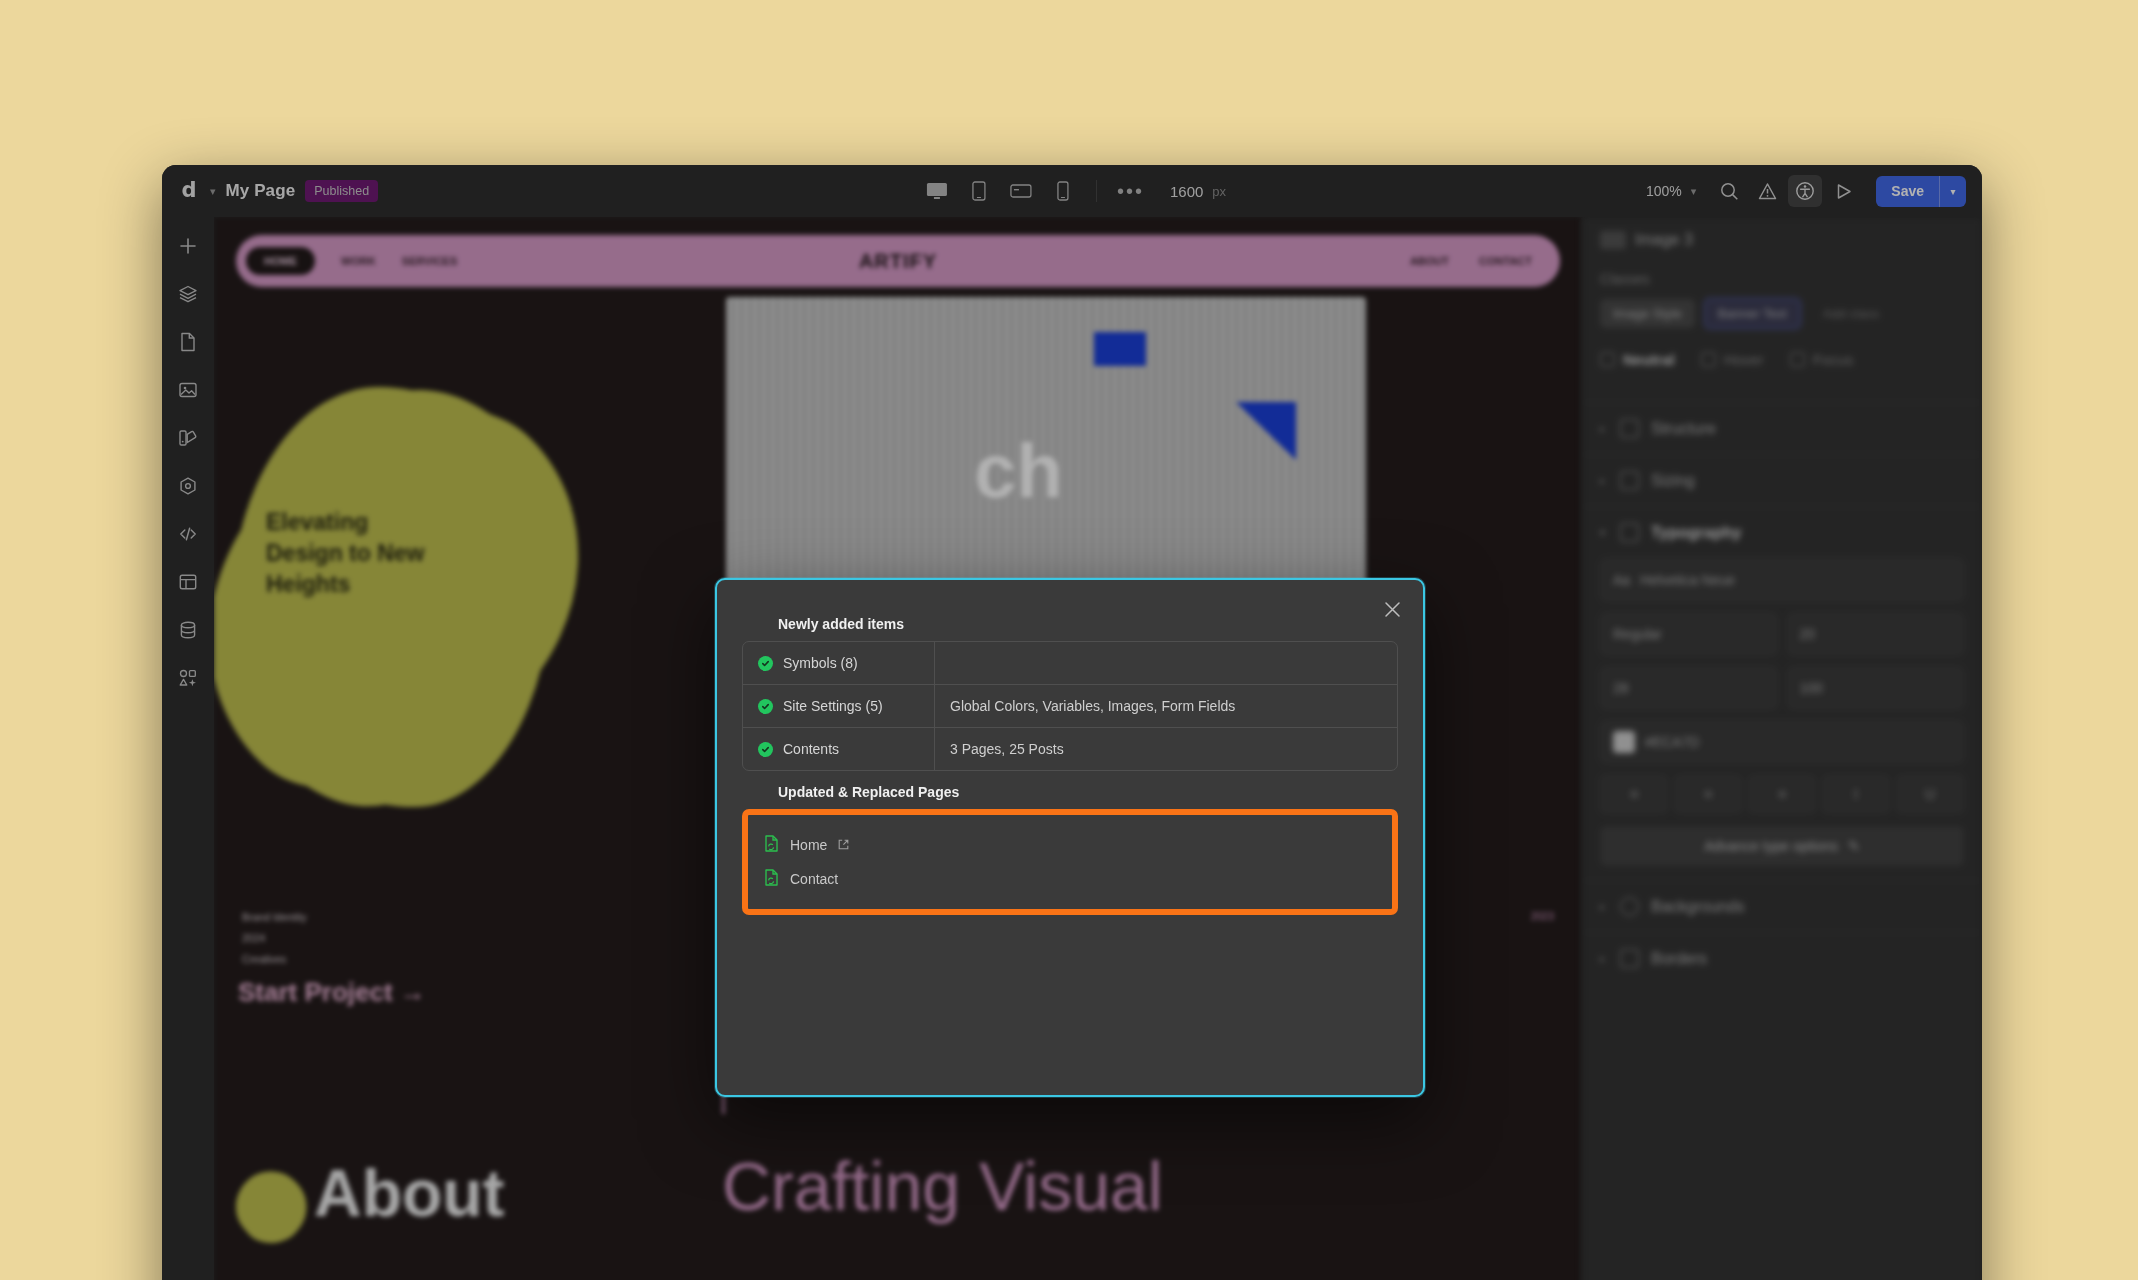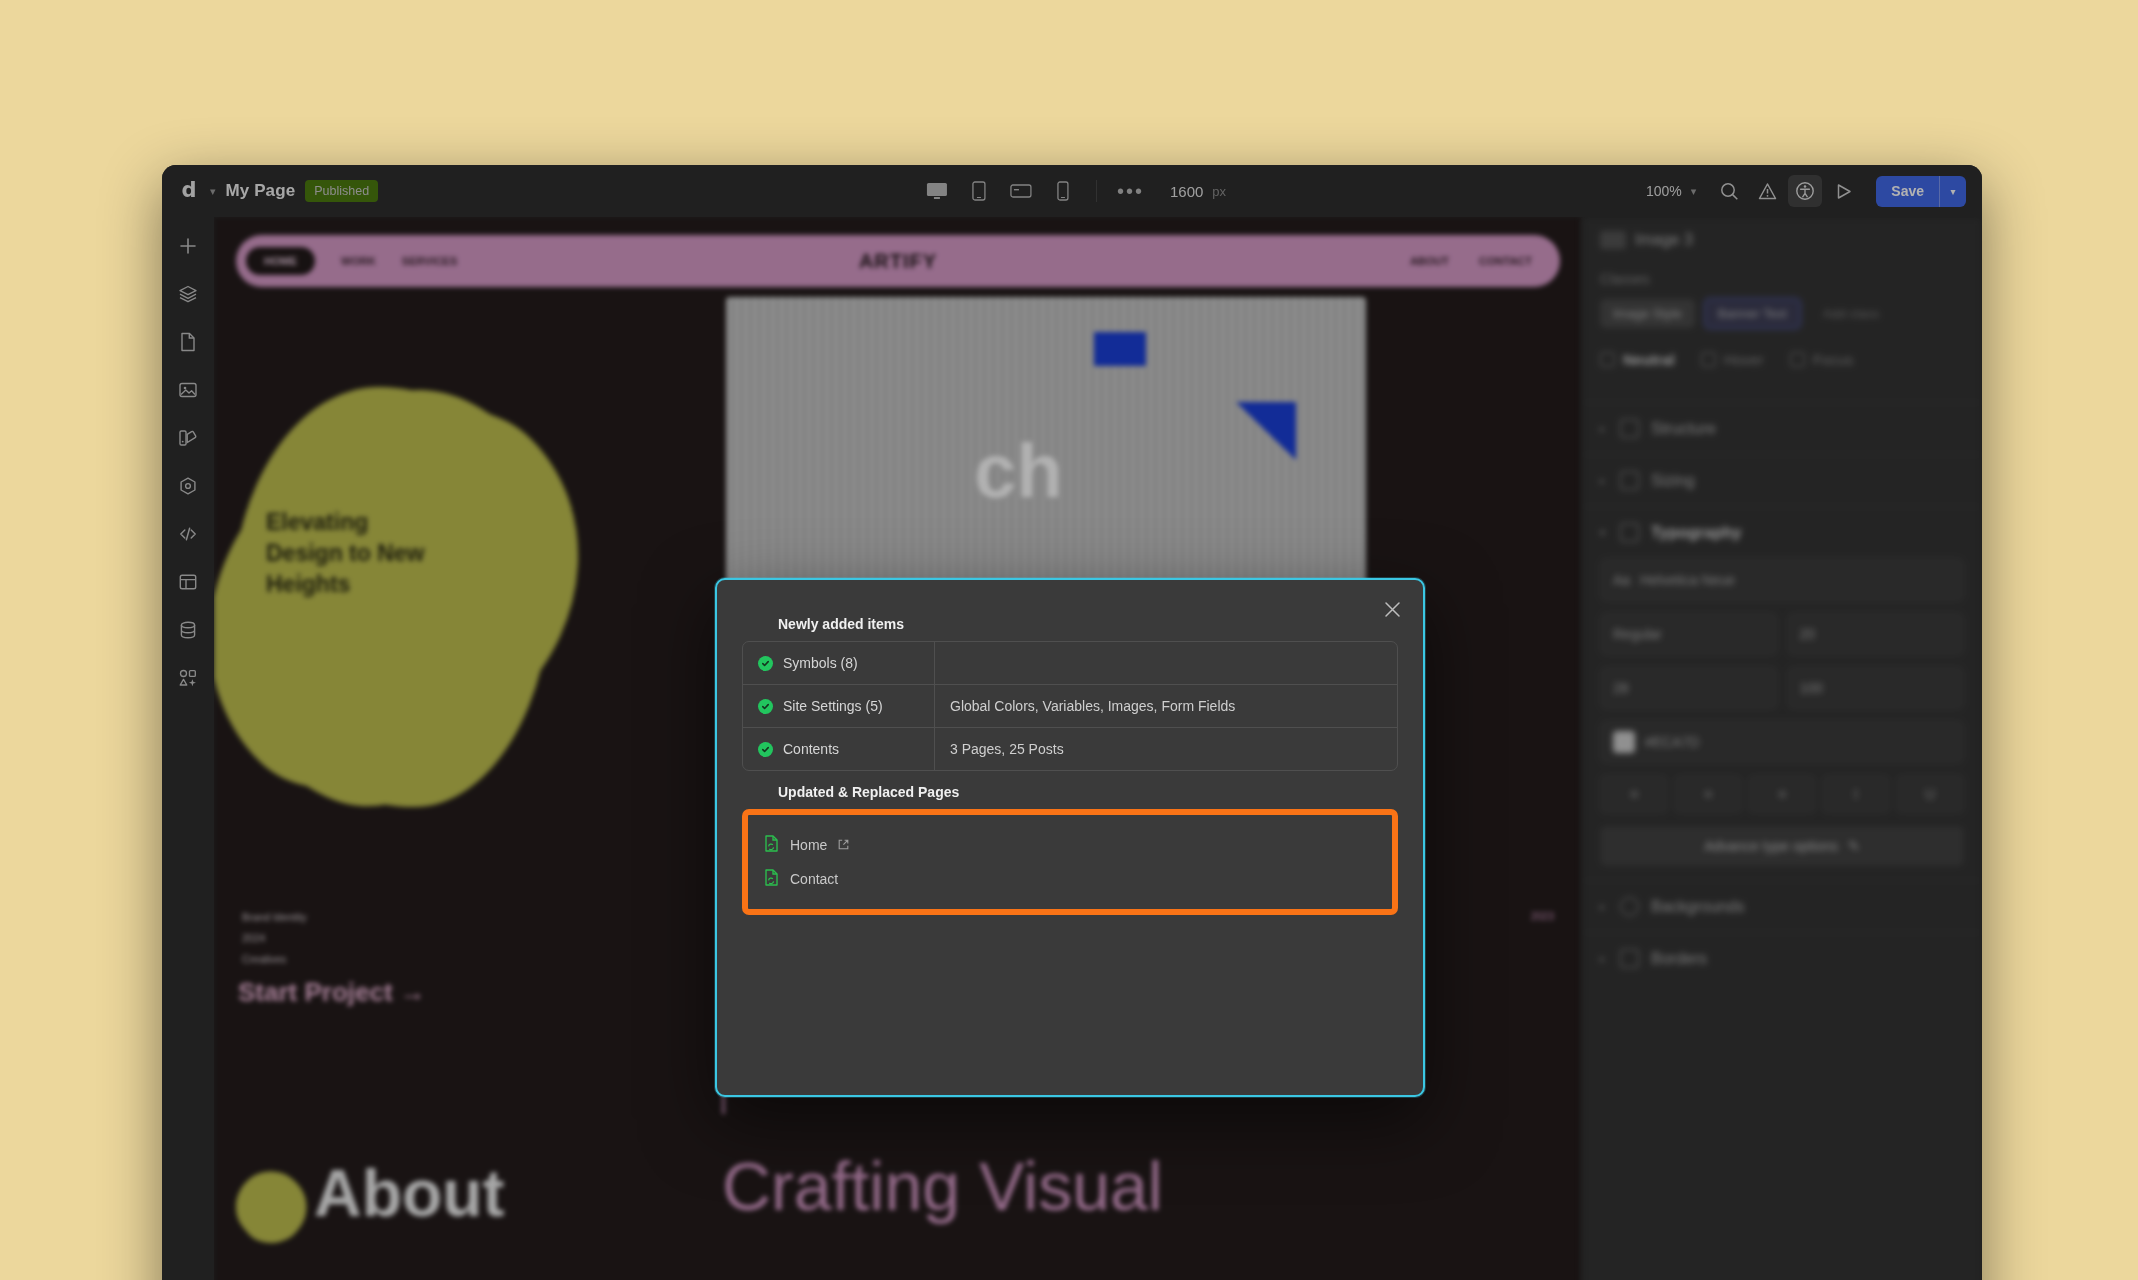--- a/index.html
+++ b/index.html
@@ -33,21 +33,21 @@
   .tb-left { display: flex; align-items: center; gap: 10px; }
   .logo-d {
     width: 22px; height: 22px;
     color: #e8e8e8; font-size: 21px; font-weight: 700;
     line-height: 20px; text-align: center;
     font-family: "DejaVu Sans", sans-serif;
   }
   .caret { color: #9a9a9a; font-size: 11px; line-height: 1; }
   .page-title { color: #f0f0f0; font-size: 17px; font-weight: 700; letter-spacing: .1px; }
   .badge-published {
-    background: #4d7c0f; color: #c9c9c9;
+    background: #701a75; color: #c9c9c9;
     font-size: 12.5px; padding: 4px 9px; border-radius: 4px;
   }
 
   .tb-center {
     position: absolute; left: 50%; transform: translateX(-50%);
     display: flex; align-items: center; gap: 4px;
   }
   .dev-btn {
     width: 38px; height: 32px;
     display: flex; align-items: center; justify-content: center;

